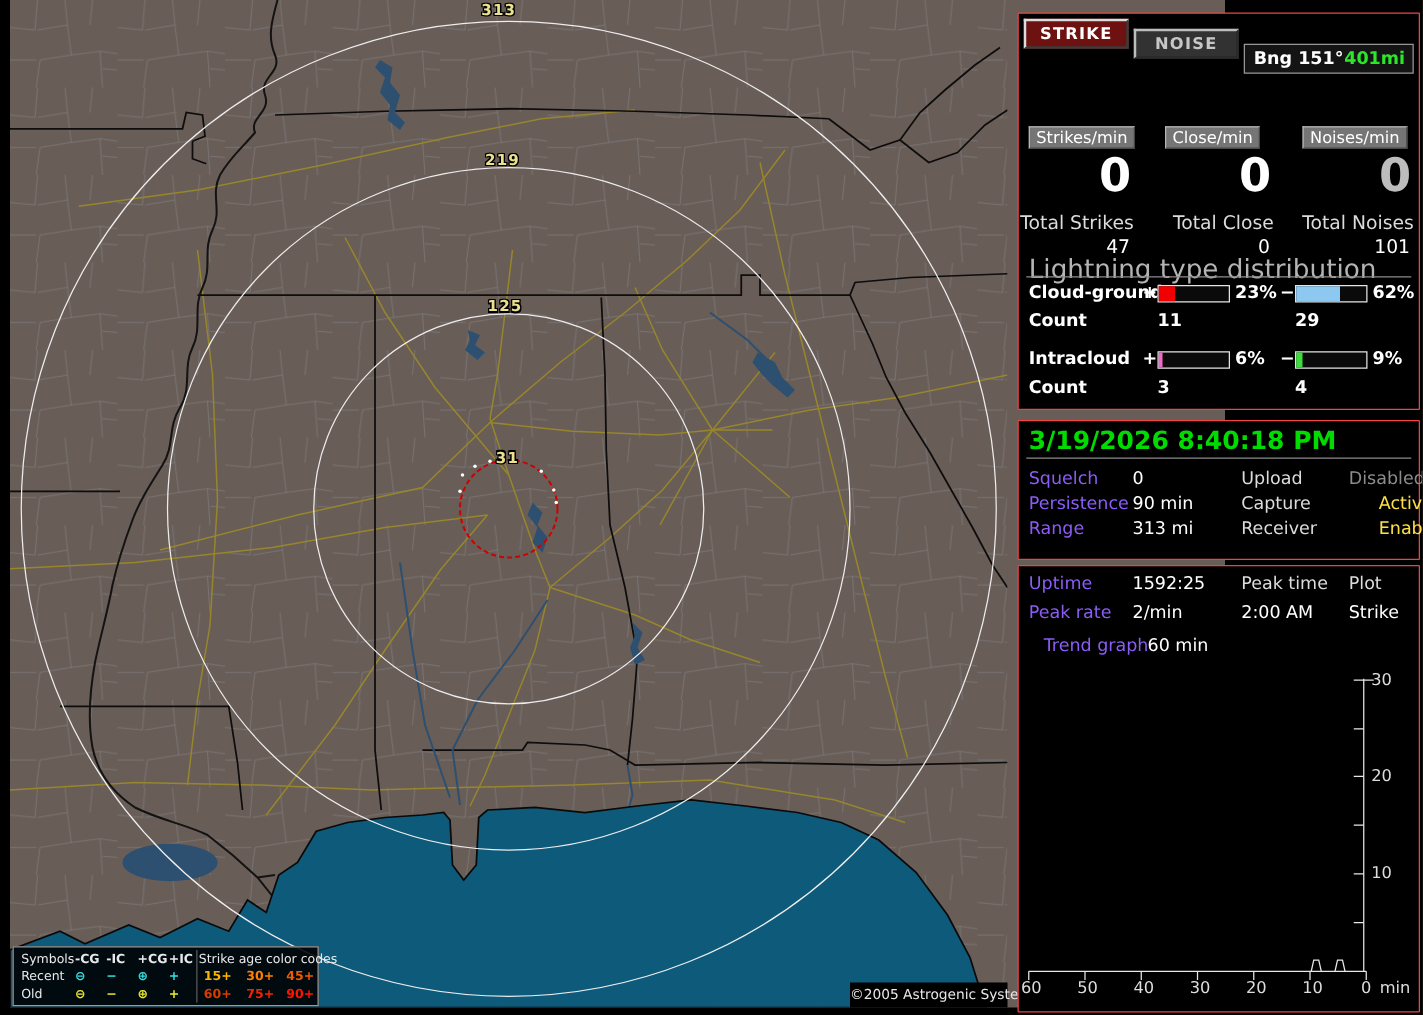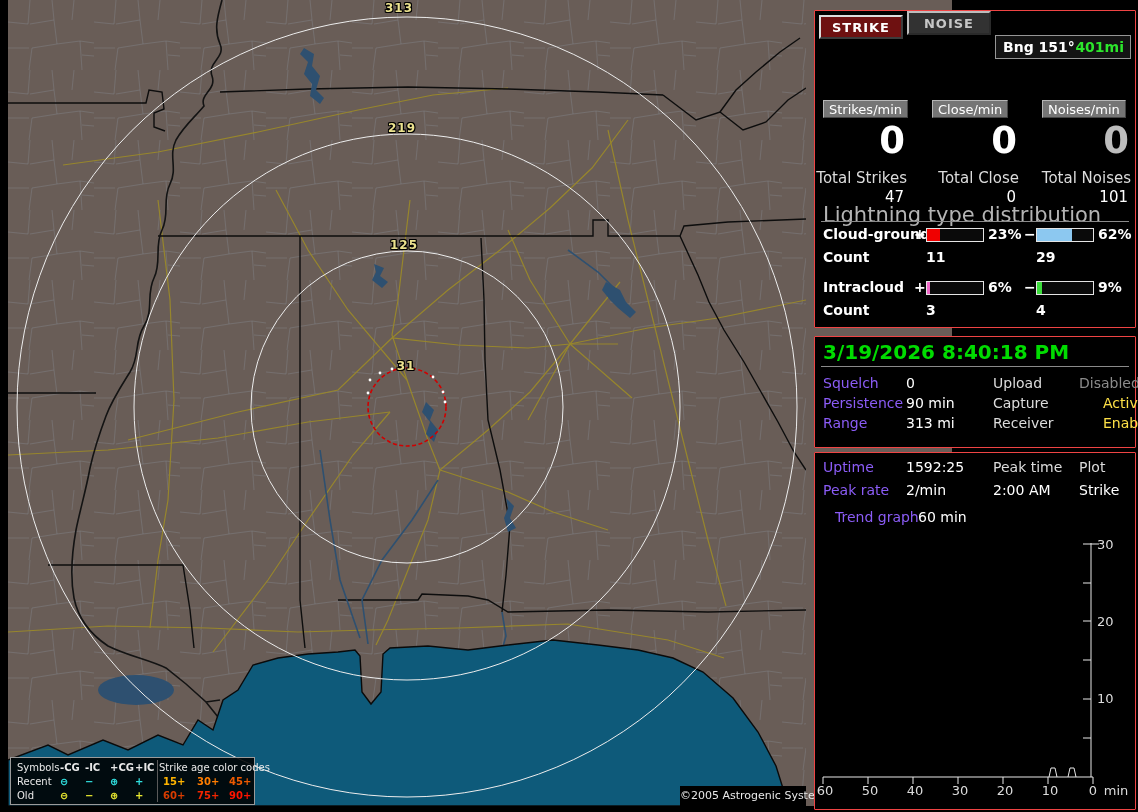--- a/index.html
+++ b/index.html
@@ -1,19 +1,19 @@
 <!DOCTYPE html>
 <html><head>
 <meta charset="utf-8">
 <style>
   html,body{margin:0;padding:0;background:#000;}
   #app{position:relative;width:1138px;height:812px;background:#000;overflow:hidden;
        font-family:"DejaVu Sans","Liberation Sans",sans-serif;color:#fff;}
   
-  #map{position:absolute;left:8px;top:0;width:944px;height:806px;background:#695d57;}
+  #map{position:absolute;left:8px;top:0;width:944px;height:806px;background:#695d57;padding-left:28px;}
   #map svg{position:absolute;left:0;top:0;}
   .ring-label{position:absolute;transform:translateX(-50%);font-size:12px;font-weight:bold;
       color:#ece28e;letter-spacing:1px;
       text-shadow:-1px 0 #000,1px 0 #000,0 -1px #000,0 1px #000,-1px -1px #000,1px 1px #000,1px -1px #000,-1px 1px #000;}
   #ring-313{left:391px;top:1px;} #ring-219{left:394px;top:121px;}
   #ring-125{left:396px;top:238px;} #ring-31{left:398px;top:359px;}
   
   #map-legend{position:absolute;left:2px;top:757px;width:243px;height:46px;
       background:rgba(0,0,0,.88);border:1px solid #9a9a9a;font-size:10px;color:#e8e8e8;}
   .lg-row{position:absolute;left:0;width:100%;height:13px;line-height:13px;white-space:nowrap;}
@@ -27,21 +27,21 @@
   .lg-divider{position:absolute;left:146px;top:2px;bottom:2px;width:0;border-left:1px solid #5a5a5a;}
   #map-credit{position:absolute;left:672px;top:786px;width:126px;height:20px;background:#000;
       color:#e8e8e8;font-size:11px;line-height:20px;text-align:center;white-space:nowrap;}
   
   .panel{position:absolute;left:814px;width:320px;background:#000;border:1px solid #ef4444;border-radius:1px;}
   #panel1{top:10px;height:316px;} #panel2{top:336px;height:110px;} #panel3{top:452px;height:356px;}
   .btn{position:absolute;height:24px;line-height:22px;text-align:center;font-size:13px;font-weight:bold;
        letter-spacing:1px;box-sizing:border-box;}
   #btn-strike{left:4px;top:4px;width:84px;background:#6e1111;color:#fff;
        border:2px solid;border-color:#dcdcdc #3c3c3c #3c3c3c #dcdcdc;}
-  #btn-noise{left:92px;top:0;width:84px;background:#323232;color:#c6c6c6;
+  #btn-noise{left:92px;top:12px;width:84px;background:#323232;color:#c6c6c6;
        border:2px solid;border-color:#bdbdbd #2a2a2a #2a2a2a #bdbdbd;}
   #bng-box{position:absolute;left:180px;top:4px;width:136px;height:24px;box-sizing:border-box;
        background:#141414;border:1px solid #969696;line-height:22px;font-size:14px;font-weight:bold;margin-top:20px;}
   #bng-box .bearing{position:absolute;left:7px;color:#fff;}
   #bng-box .dist{position:absolute;right:6px;color:#2ce62c;}
   .cnt-col{position:absolute;top:52px;height:110px;margin-top:36px;}
   #cnt0{left:8px;width:84px;} #cnt1{left:117px;width:87px;} #cnt2{left:227px;width:89px;}
   .cnt-box{display:inline-block;height:18px;line-height:17px;padding:0 5px;background:#757575;color:#fff;
        font-size:13px;border:1px solid;border-color:#b5b5b5 #454545 #454545 #b5b5b5;box-sizing:border-box;}
   .cnt-zero{position:absolute;top:20px;right:2px;font-size:37px;font-weight:bold;color:#fff;}

